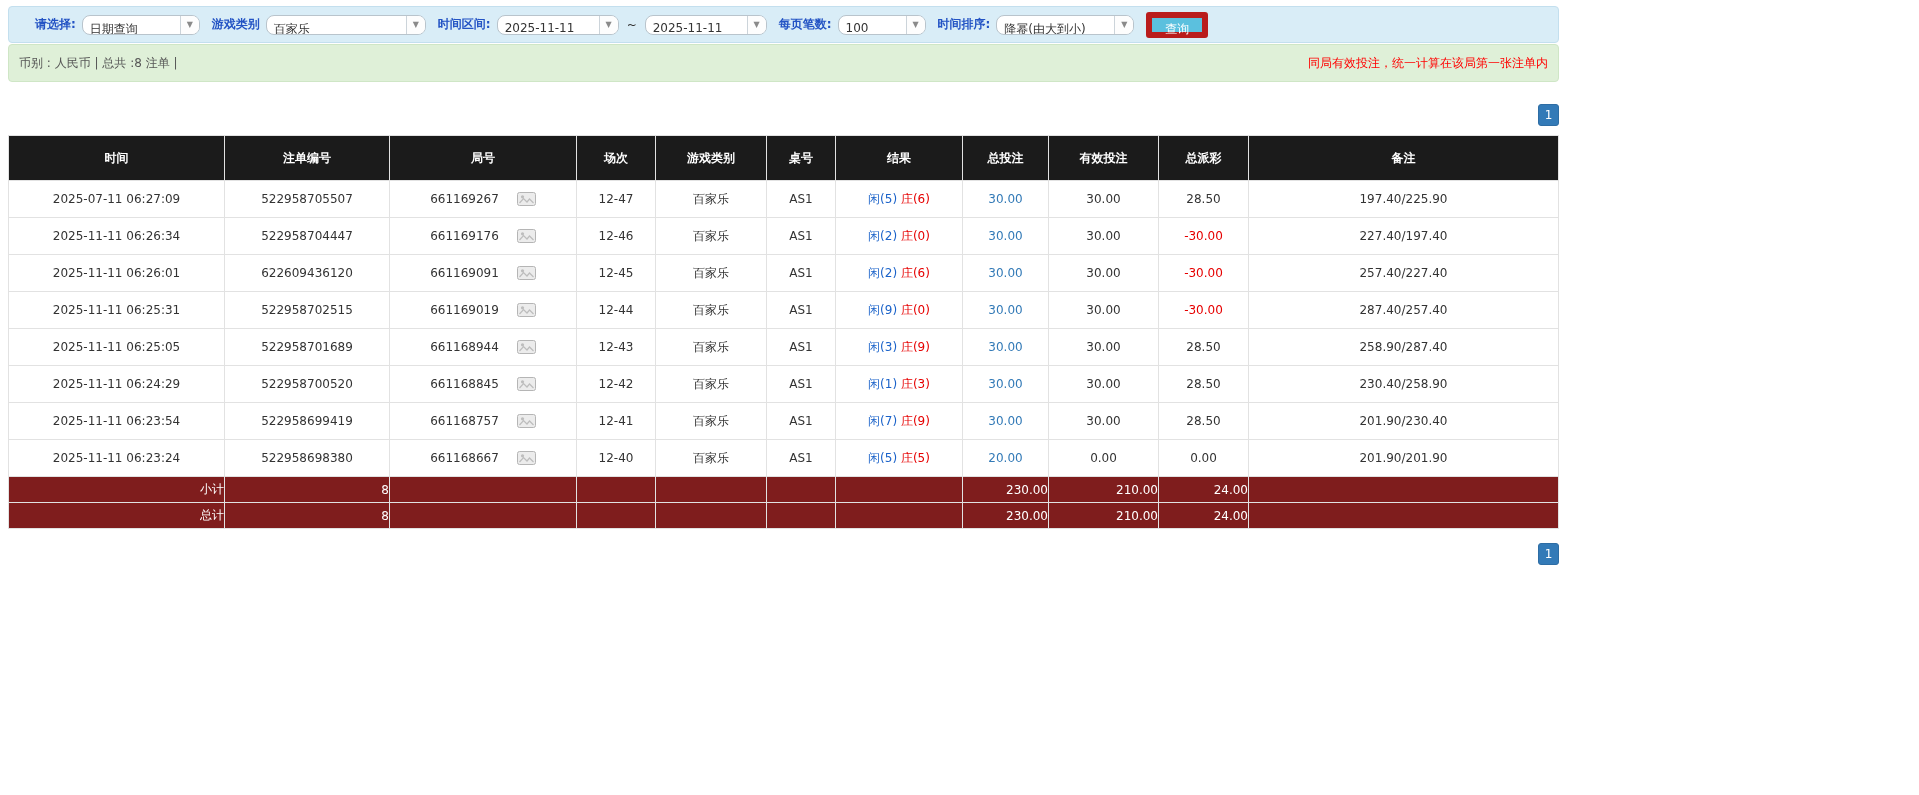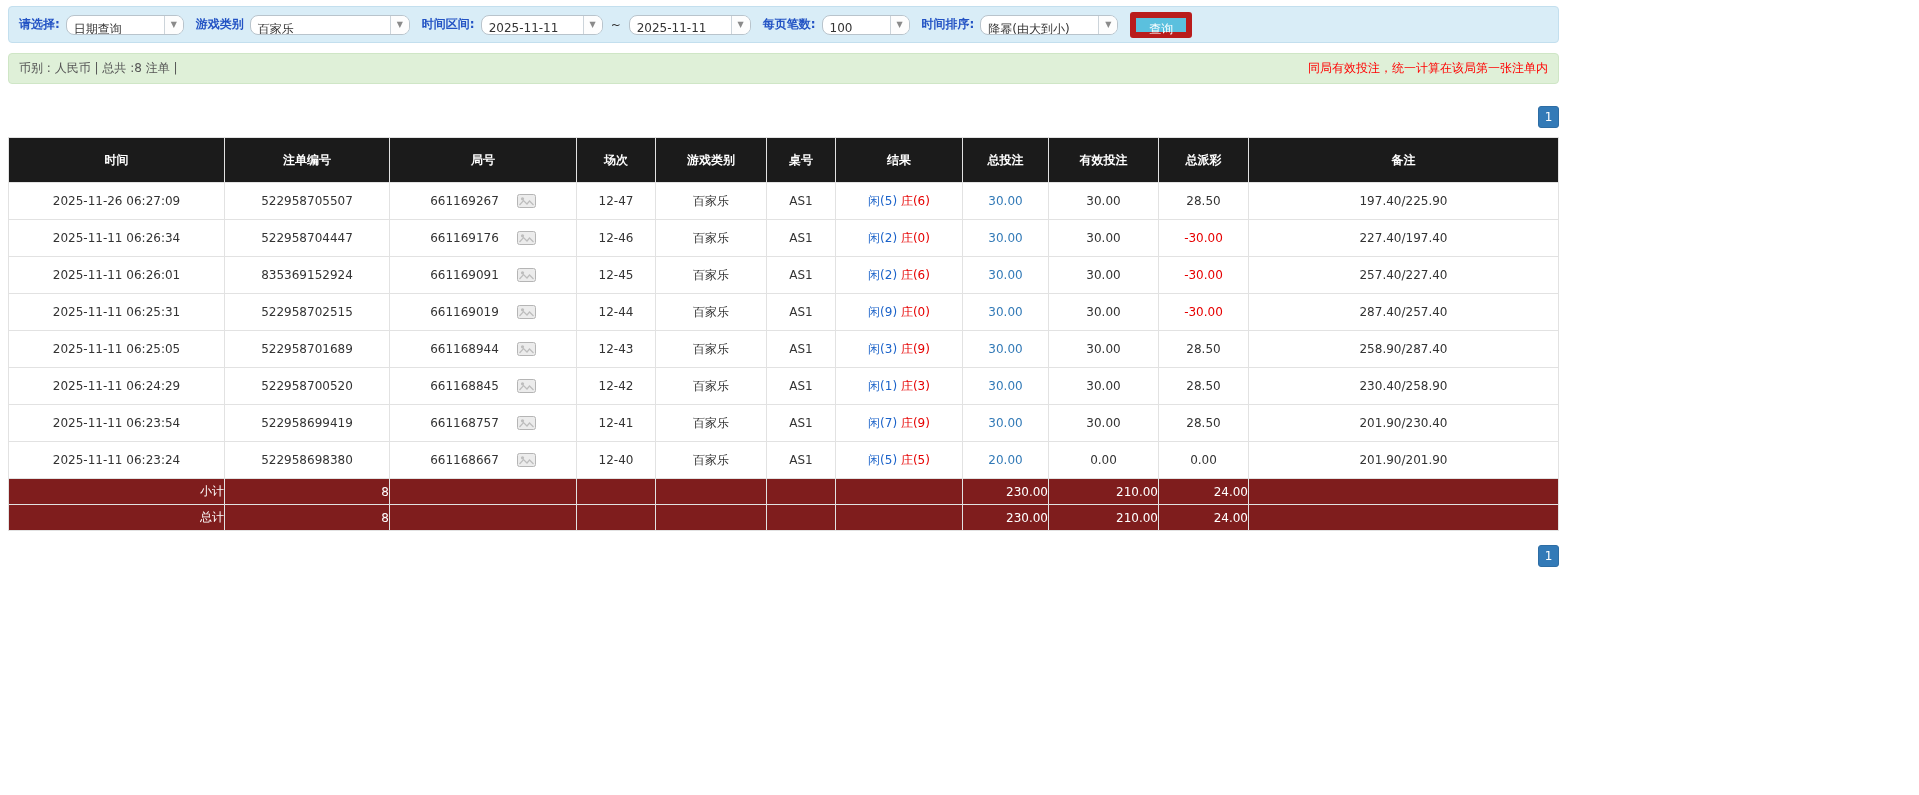--- a/index.html
+++ b/index.html
@@ -28,21 +28,21 @@
     border-radius: 4px;
     padding: 6px 10px;
     height: 37px;
   }
   .flabel {
     color: #2353c4;
     font-weight: 700;
     white-space: nowrap;
     margin-left: 6px;
   }
-  .flabel:first-child { margin-left: 0; }
+  .flabel:first-child { margin-left: 16px; }
   .tilde { color: #333; padding: 0 2px; }
   .combo {
     display: flex;
     align-items: stretch;
     background: #fff;
     border: 1px solid #b9c4cc;
     border-radius: 8px;
     height: 20px;
     overflow: hidden;
   }
@@ -80,22 +80,22 @@
 
   
   .info-bar {
     display: flex;
     justify-content: space-between;
     align-items: center;
     background: #dff0d8;
     border: 1px solid #cfe6c6;
     border-radius: 4px;
     padding: 8px 10px;
-    margin-top: 10px;
-    height: 31px;
+    margin-top: 1px;
+    height: 38px;
   }
   .info-left { color: #555; }
   .info-right { color: #ff0000; }
 
   
   .pager { display: flex; justify-content: flex-end; }
   .pager.top { margin: 22px 0 9px 0; }
   .pager.bottom { margin: 14px 0 0 0; }
   .page-btn {
     background: #337ab7;
@@ -226,21 +226,21 @@
           <th>桌号</th>
           <th>结果</th>
           <th>总投注</th>
           <th>有效投注</th>
           <th>总派彩</th>
           <th>备注</th>
         </tr>
     </thead>
     <tbody id="table-body">
         <tr>
-          <td>2025-11-26 06:27:09</td>
+          <td>2025-07-11 06:27:09</td>
           <td>522958705507</td>
           <td><span class="round-wrap">
               <span>661169267</span>
               <span class="img-icon">
                 <svg width="19" height="14" viewBox="0 0 19 14" aria-hidden="true">
                   <rect x="0.5" y="0.5" width="18" height="13" rx="2" fill="#ececec" stroke="#b5b5b5"></rect>
                   <circle cx="5.5" cy="4.8" r="1.6" fill="#bdbdbd"></circle>
                   <path d="M2.5 11 L6.5 6.5 L10 10 L12.5 7 L16.5 11" stroke="#bdbdbd" stroke-width="1.2" fill="none"></path>
                 </svg>
               </span>
@@ -271,21 +271,21 @@
           <td>百家乐</td>
           <td>AS1</td>
           <td><span class="player">闲(2)</span> <span class="banker">庄(0)</span></td>
           <td><span class="bet-link">30.00</span></td>
           <td>30.00</td>
           <td><span class="neg">-30.00</span></td>
           <td>227.40/197.40</td>
         </tr>
         <tr>
           <td>2025-11-11 06:26:01</td>
-          <td>835369152924</td>
+          <td>622609436120</td>
           <td><span class="round-wrap">
               <span>661169091</span>
               <span class="img-icon">
                 <svg width="19" height="14" viewBox="0 0 19 14" aria-hidden="true">
                   <rect x="0.5" y="0.5" width="18" height="13" rx="2" fill="#ececec" stroke="#b5b5b5"></rect>
                   <circle cx="5.5" cy="4.8" r="1.6" fill="#bdbdbd"></circle>
                   <path d="M2.5 11 L6.5 6.5 L10 10 L12.5 7 L16.5 11" stroke="#bdbdbd" stroke-width="1.2" fill="none"></path>
                 </svg>
               </span>
             </span></td>

